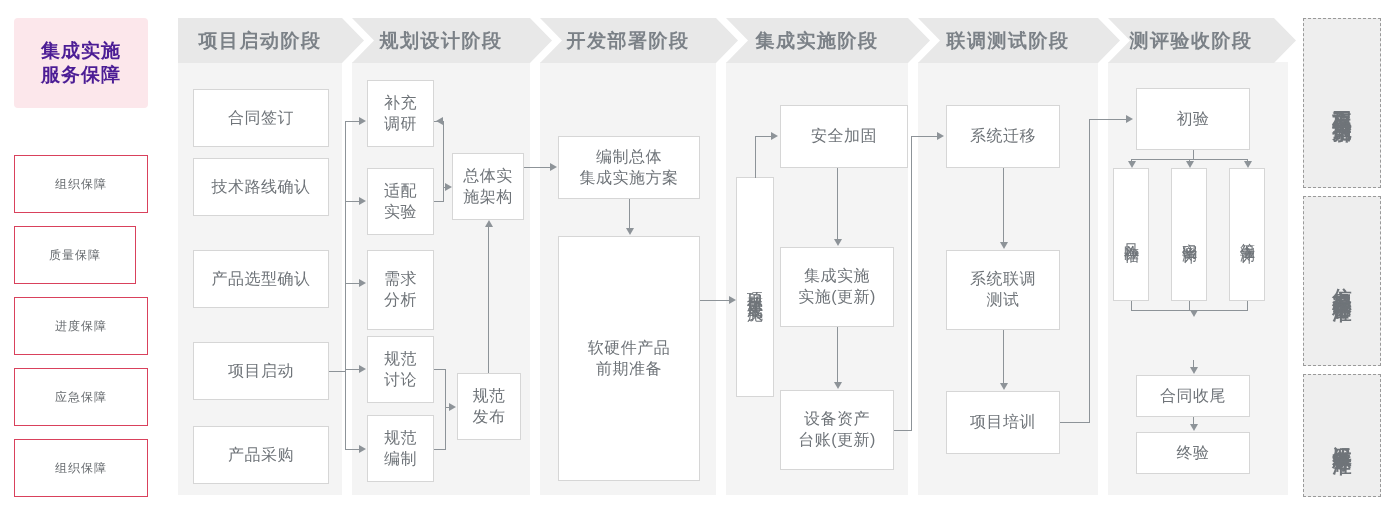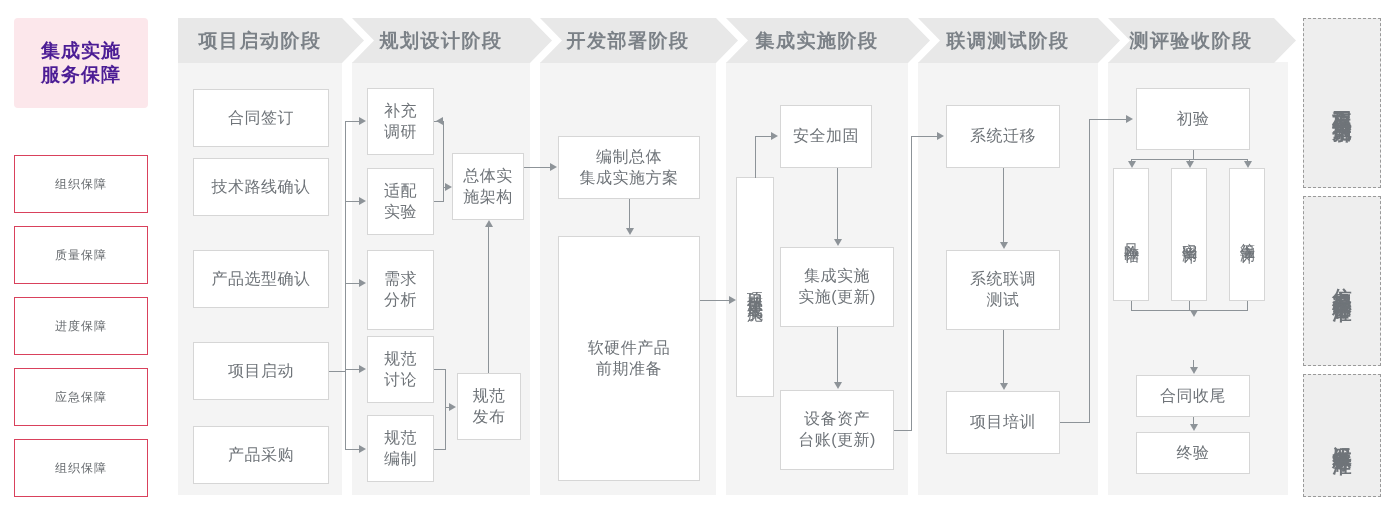--- a/index.html
+++ b/index.html
@@ -83,21 +83,21 @@
 <div id="root">
 
   <div class="gbox gbox-title" style="left:14px;top:18px;width:134px;height:90px;">
     <span style="white-space:pre-line">集成实施
 服务保障</span>
   </div>
 
   <div class="gbox gbox-item" style="left:14px;top:155px;width:134px;height:58px;">
     <span>组织保障</span>
   </div>
-  <div class="gbox gbox-item" style="left:14px;top:226px;width:134px;height:58px;">
+  <div class="gbox gbox-item" style="left:14px;top:226px;width:122px;height:58px;">
     <span>质量保障</span>
   </div>
   <div class="gbox gbox-item" style="left:14px;top:297px;width:134px;height:58px;">
     <span>进度保障</span>
   </div>
   <div class="gbox gbox-item" style="left:14px;top:368px;width:134px;height:58px;">
     <span>应急保障</span>
   </div>
   <div class="gbox gbox-item" style="left:14px;top:439px;width:134px;height:58px;">
     <span>组织保障</span>
@@ -138,21 +138,21 @@
   <div class="node" style="left:193px;top:250px;width:136px;height:58px;">
     <span style="white-space:pre-line">产品选型确认</span>
   </div>
   <div class="node" style="left:193px;top:342px;width:136px;height:58px;">
     <span style="white-space:pre-line">项目启动</span>
   </div>
   <div class="node" style="left:193px;top:426px;width:136px;height:58px;">
     <span style="white-space:pre-line">产品采购</span>
   </div>
 
-  <div class="node" style="left:367px;top:88px;width:67px;height:67px;">
+  <div class="node" style="left:367px;top:80px;width:67px;height:67px;">
     <span style="white-space:pre-line">补充
 调研</span>
   </div>
   <div class="node" style="left:367px;top:168px;width:67px;height:67px;">
     <span style="white-space:pre-line">适配
 实验</span>
   </div>
   <div class="node" style="left:367px;top:250px;width:67px;height:80px;">
     <span style="white-space:pre-line">需求
 分析</span>
@@ -179,21 +179,21 @@
 集成实施方案</span>
   </div>
   <div class="node" style="left:558px;top:236px;width:142px;height:245px;">
     <span style="white-space:pre-line">软硬件产品
 前期准备</span>
   </div>
 
   <div class="node vert" style="left:736px;top:177px;width:38px;height:220px;">
     <span>项目整体集成实施</span>
   </div>
-  <div class="node" style="left:780px;top:105px;width:92px;height:63px;">
+  <div class="node" style="left:780px;top:105px;width:128px;height:63px;">
     <span style="white-space:pre-line">安全加固</span>
   </div>
   <div class="node" style="left:780px;top:247px;width:114px;height:80px;">
     <span style="white-space:pre-line">集成实施
 实施(更新)</span>
   </div>
   <div class="node" style="left:780px;top:390px;width:114px;height:80px;">
     <span style="white-space:pre-line">设备资产
 台账(更新)</span>
   </div>

